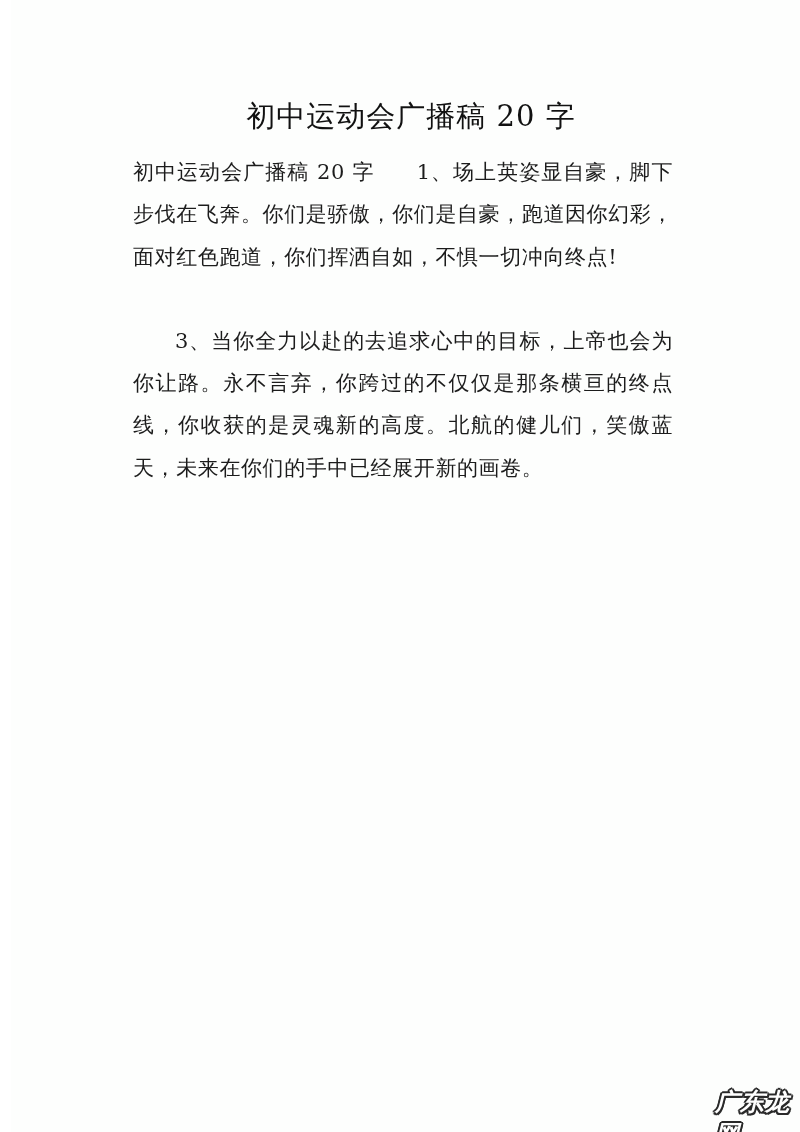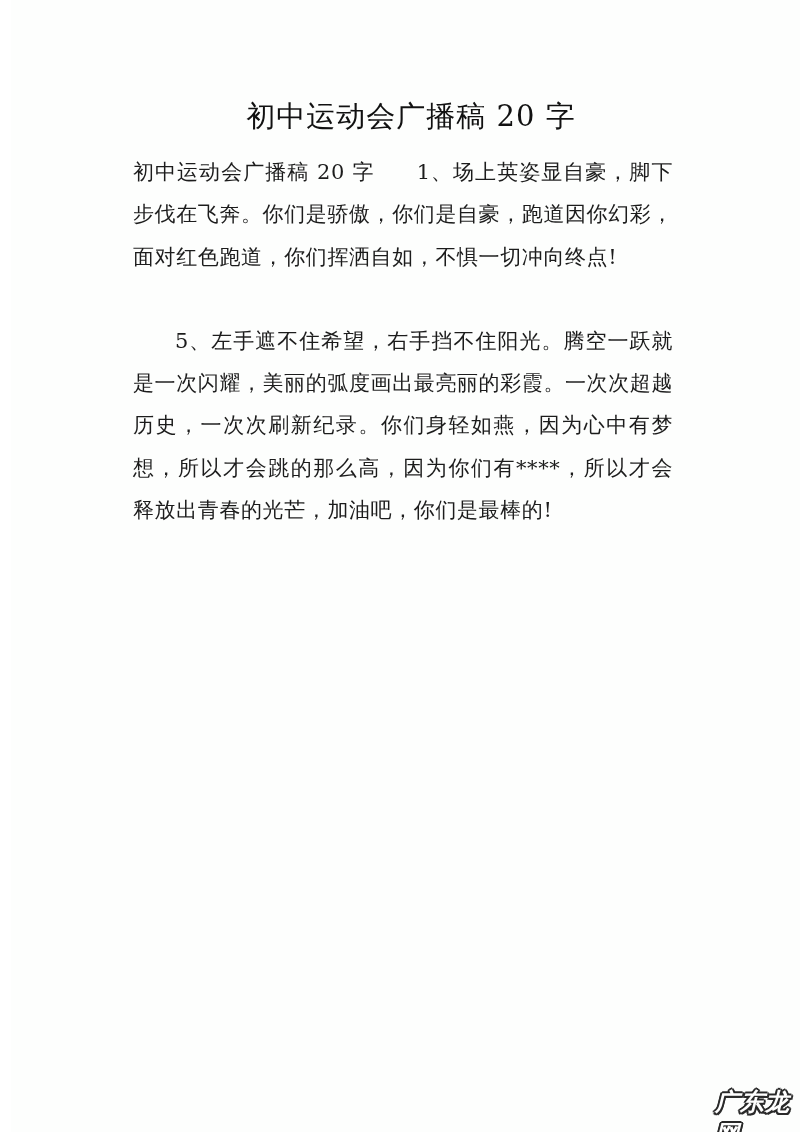--- a/index.html
+++ b/index.html
@@ -85,19 +85,19 @@
 <div class="page">
 
   <h1 class="title">初中运动会广播稿 20 字</h1>
 
   <div class="body-text">
     <p class="para first"><span>初中运动会广播稿 20 字</span><span class="inline-gap"></span><span>1、场上英姿显自豪，脚下步伐在飞奔。你们是骄傲，你们是自豪，跑道因你幻彩，面对红色跑道，你们挥洒自如，不惧一切冲向终点!</span></p>
 
 
     <div class="gap"></div>
 
+    <p class="para">3、当你全力以赴的去追求心中的目标，上帝也会为你让路。永不言弃，你跨过的不仅仅是那条横亘的终点线，你收获的是灵魂新的高度。北航的健儿们，笑傲蓝天，未来在你们的手中已经展开新的画卷。</p>
 
 
-    <p class="para">5、左手遮不住希望，右手挡不住阳光。腾空一跃就是一次闪耀，美丽的弧度画出最亮丽的彩霞。一次次超越历史，一次次刷新纪录。你们身轻如燕，因为心中有梦想，所以才会跳的那么高，因为你们有****，所以才会释放出青春的光芒，加油吧，你们是最棒的!</p>
   </div>
 
   <div class="watermark">广东龙网</div>
 </div>
 
 </body></html>

